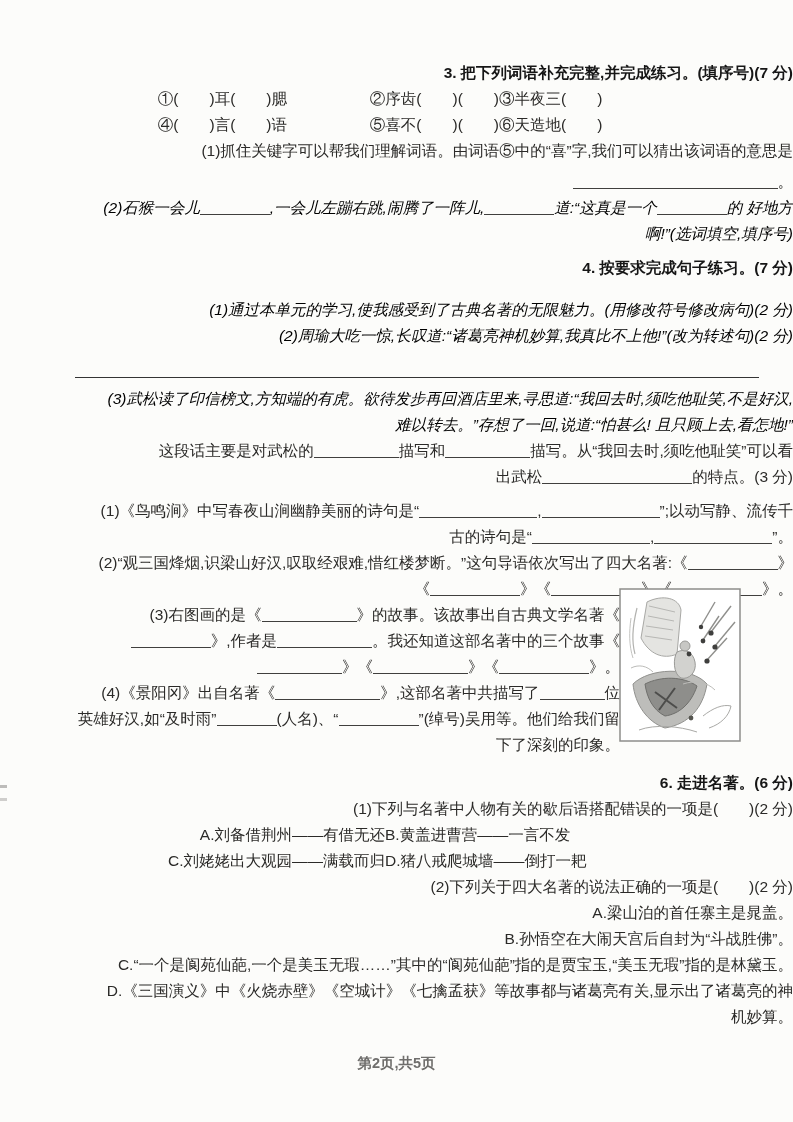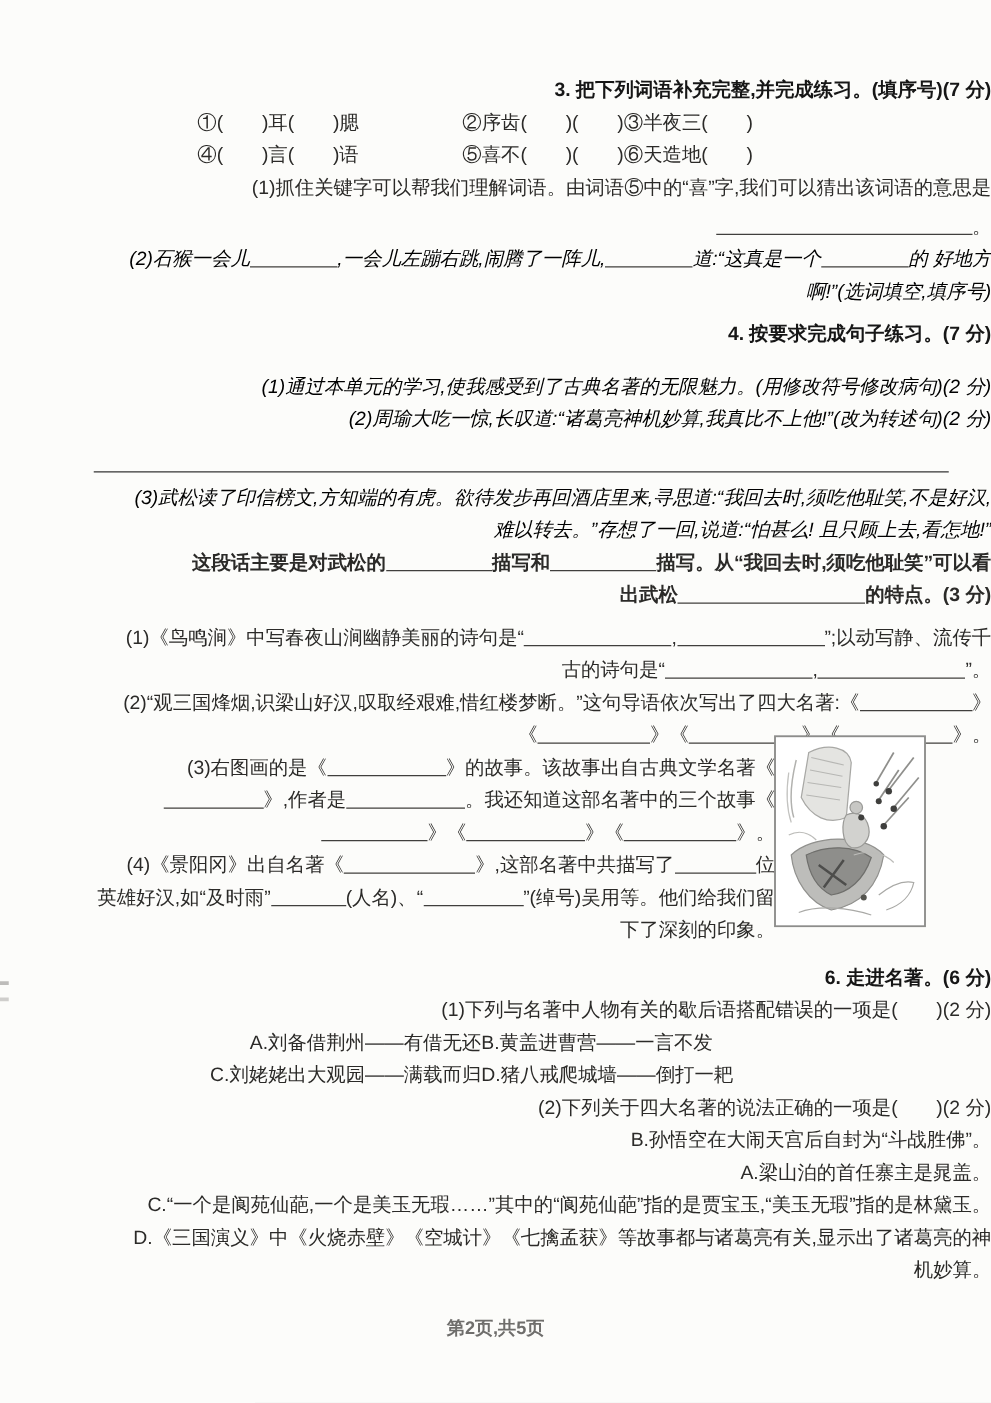--- a/index.html
+++ b/index.html
@@ -14,21 +14,21 @@
     font-size:15.5px;
     line-height:26px;
     overflow:hidden;
   }
   .content{padding-top:60px;text-align:right;}
   .qblock{position:relative;}
   .qtitle{margin-left:57px;font-weight:bold;color:#161616;}
   .qtitle .qnum{margin-right:4px;}
   .watermark{font-weight:normal;color:#b3b2ae;margin-left:2px;letter-spacing:1px;}
   .sub{margin-left:75px;text-indent:20px;}
-  .sub-ind2{margin-left:107px;text-indent:40px;font-weight:bold;}
+  .sub-ind2{margin-left:107px;text-indent:40px;}
   .kai{color:#000000;font-style:italic;}
   .idiom-row{margin-left:95px;display:flex;}
   .idiom-row .c1{width:192px;}
   .idiom-row .c2{width:212px;}
   .blank{display:inline-block;border-bottom:1px solid #403f3d;height:15px;vertical-align:-2px;}.w60{width:60px}.w65{width:65px}.w70{width:70px}
   .w80{width:80px}.w85{width:85px}.w90{width:90px}.w95{width:95px}
   .w105{width:105px}.w120{width:118px}.w150{width:150px}.w205{width:205px}
   .blank-line{margin:5px 0 0 95px;}
   .answer-rule{margin:16px 0 8px 75px;width:684px;border-bottom:1.5px solid #343434;height:12px;}
   .gap8{height:8px}.gap12{height:12px}.gap16{height:16px}
@@ -97,22 +97,22 @@
       <div class="sub">(1)下列与名著中人物有关的歇后语搭配错误的一项是(　　)(2 分)</div>
       <div class="opts-row">
         <span class="oc1">A.刘备借荆州——有借无还</span>
         <span class="oc2">B.黄盖进曹营——一言不发</span>
       </div>
       <div class="opts-row">
         <span class="oc1">C.刘姥姥出大观园——满载而归</span>
         <span class="oc2">D.猪八戒爬城墙——倒打一耙</span>
       </div>
       <div class="sub">(2)下列关于四大名著的说法正确的一项是(　　)(2 分)</div>
+      <div class="opt2">A.梁山泊的首任寨主是晁盖。</div>
       <div class="opt2">B.孙悟空在大闹天宫后自封为“斗战胜佛”。</div>
-      <div class="opt2">A.梁山泊的首任寨主是晁盖。</div>
       <div class="opt2">C.“一个是阆苑仙葩,一个是美玉无瑕……”其中的“阆苑仙葩”指的是贾宝玉,“美玉无瑕”指的是林黛玉。</div>
       <div class="opt2">D.《三国演义》中《火烧赤壁》《空城计》《七擒孟获》等故事都与诸葛亮有关,显示出了诸葛亮的神机妙算。</div>
     </div>
   </div>
 
   <div class="illustration">
     <svg width="122" height="154" viewBox="0 0 122 154" xmlns="http://www.w3.org/2000/svg">
       <rect x="1" y="1" width="120" height="152" fill="#ffffff" stroke="#8d8d8b" stroke-width="1.5"></rect>
 
       <path d="M28,14 C44,6 60,10 62,22 L58,66 C44,72 30,66 22,50 Z" fill="#e4e4e1" stroke="#a8a8a5" stroke-width="1"></path>

